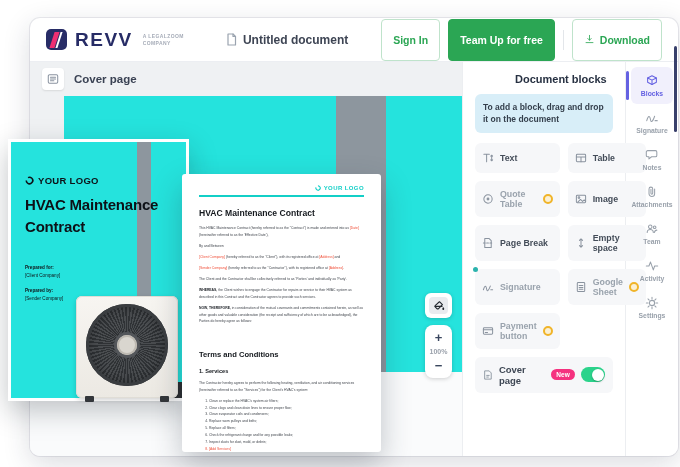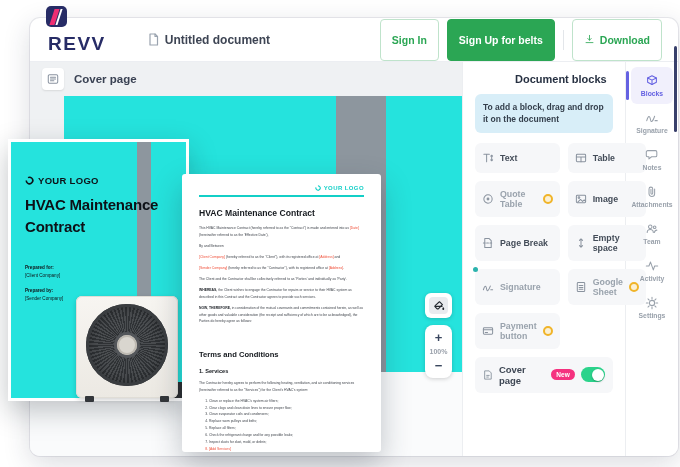--- a/index.html
+++ b/index.html
@@ -4,21 +4,21 @@
 <style>
   * { margin:0; padding:0; box-sizing:border-box; }
   html,body { width:680px; height:467px; background:#fff; font-family:"Liberation Sans", sans-serif; overflow:hidden; position:relative; }
 
   
   .window { position:absolute; left:30px; top:18px; width:648px; height:438px; background:#fff;
             border-radius:10px; box-shadow:0 8px 28px rgba(30,40,60,.16), 0 0 0 1px #ececf0; z-index:1; }
 
   
   .header { height:44px; display:flex; align-items:center; padding:0 16px; border-bottom:1px solid #eceef2; }
-  .brand { display:flex; align-items:flex-start; gap:6px;flex-direction:column; }
+  .brand { display:flex; align-items:center; gap:6px; }
   .brand-mark { width:21px; height:21px; background:var(--navy,#272C66); border-radius:5px; position:relative; overflow:hidden; }
   .brand-mark .slash { position:absolute; left:6px; top:3px; width:5px; height:16px; background:var(--pink,#EE2E72); transform:skewX(-18deg); }
   .brand-mark .slash2 { position:absolute; left:12px; top:3px; width:2px; height:16px; background:#fff; transform:skewX(-18deg); }
   .brand-name { font-size:19px; font-weight:bold; color:var(--navy,#272C66); letter-spacing:1.5px; margin-left:2px; }
   .brand-tagline { font-size:5px; font-weight:bold; color:#A6ACB8; letter-spacing:.4px; line-height:1.3; margin-left:4px; }
   .doc-title-group { margin-left:42px; display:flex; align-items:center; gap:6px; font-size:12px; font-weight:bold; color:#3E4554; }
   .header-actions { margin-left:auto; display:flex; align-items:center; gap:8px; }
   .btn { font-size:10.5px; font-weight:bold; border-radius:4px; padding:14px 11px; cursor:pointer; white-space:nowrap; }
   .btn-outline { color:var(--green,#2BA654); border:1px solid #BFE3CB; background:#fff; }
   .btn-solid { background:var(--green,#2BA654); color:#fff; border:1px solid var(--green,#2BA654); }
@@ -128,21 +128,21 @@
     </div>
     <div class="doc-title-group">
       <svg class="ic" width="11" height="13" viewBox="0 0 11 13" style="color:#9AA3AF">
           <path d="M2 1h5l2.5 2.5V12H2z"></path>
           <path d="M7 1v2.5H9.5"></path>
         </svg>
       <span>Untitled document</span>
     </div>
     <div class="header-actions">
       <button class="btn btn-outline">Sign In</button>
-      <button class="btn btn-solid">Sign Up for belts</button>
+      <button class="btn btn-solid">Team Up for free</button>
       <div class="hdr-divider"></div>
       <button class="btn btn-outline btn-download">
         <svg class="ic" width="11" height="11" viewBox="0 0 16 16" style="color:#2BA654">
             <path d="M8 2v7"></path>
             <path d="M5.5 6.5 8 9l2.5-2.5"></path>
             <path d="M3 12.5h10"></path>
           </svg>
         <span>Download</span>
       </button>
     </div>

